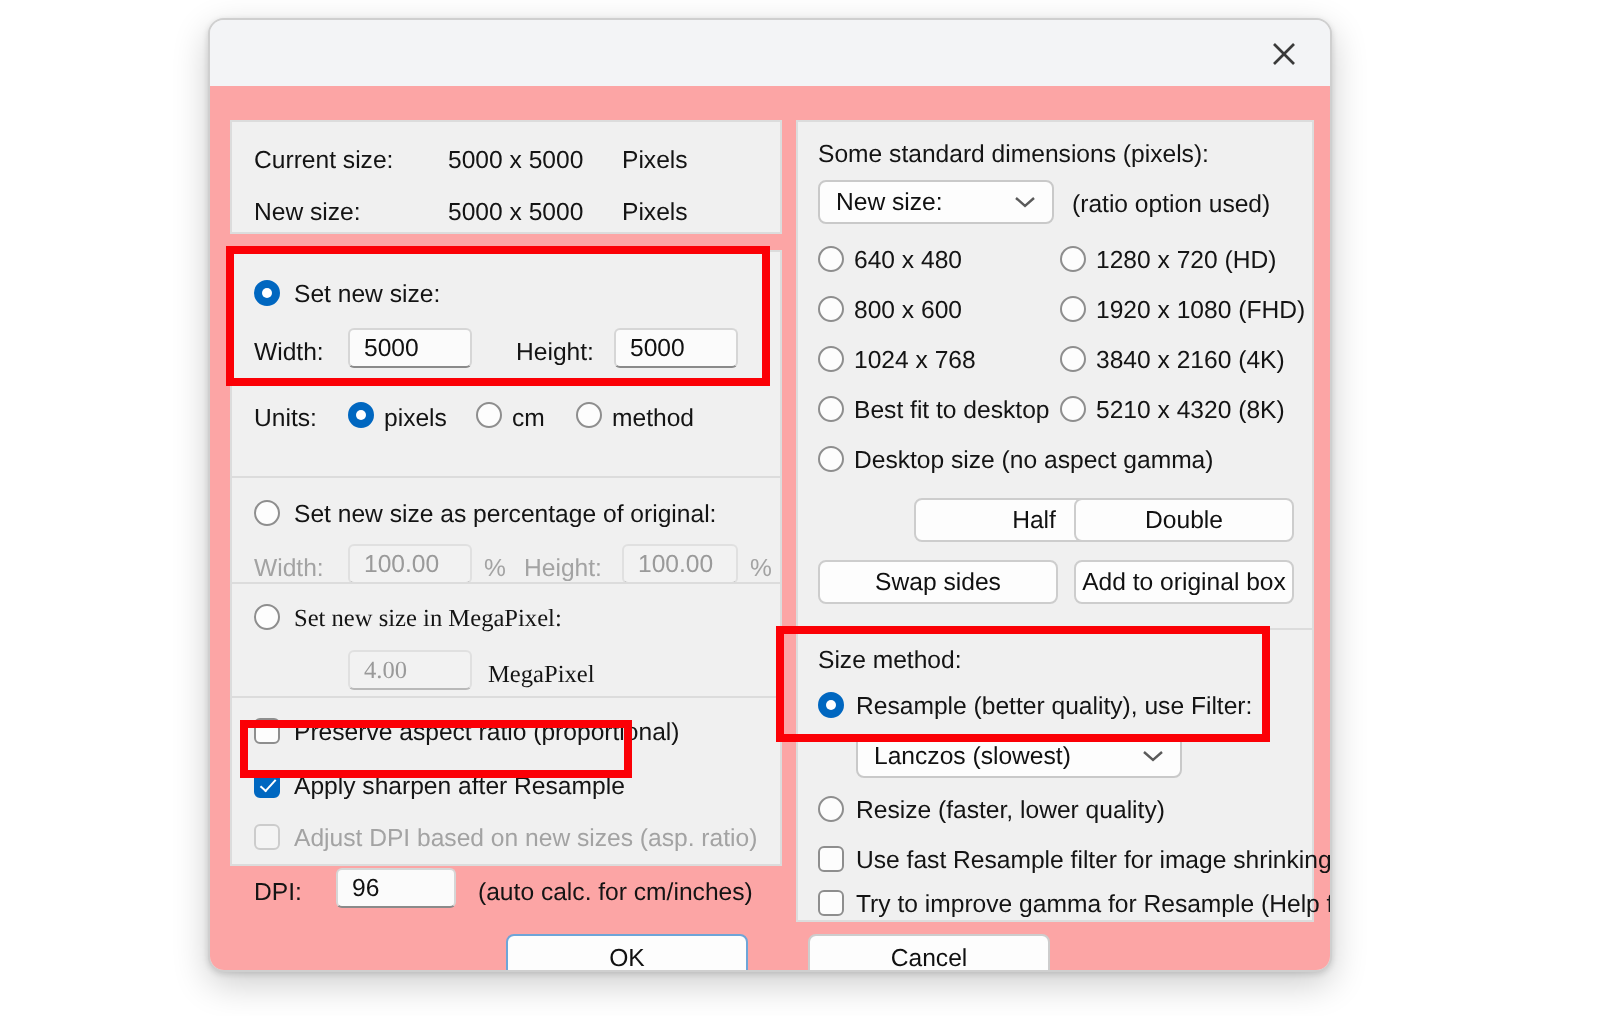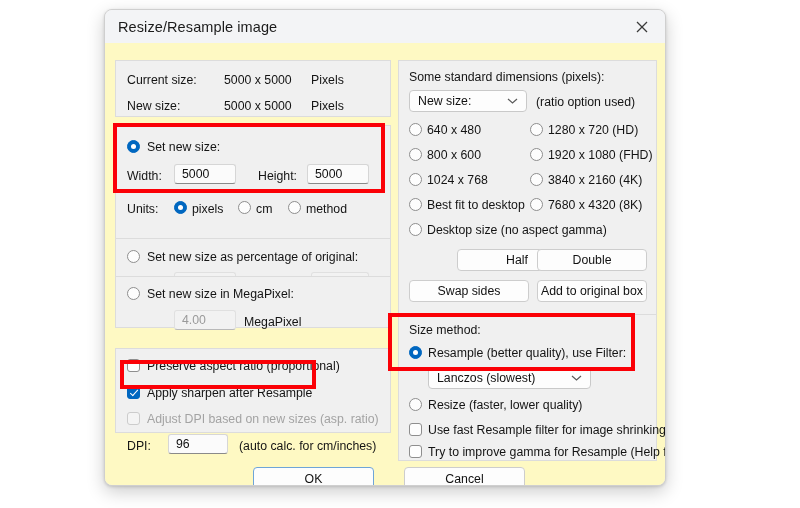--- a/index.html
+++ b/index.html
@@ -58,21 +58,21 @@
     color: #3a3a3a;
   }
   #close-btn svg { display:block; }
 
   #body-area {
     position: absolute;
     left: 0;
     top: 33px;
     width: 100%;
     bottom: 0;
-    background: #fef9c3;
+    background: #fca5a5;
   }
 
   
   .group {
     position: absolute;
     border: 1px solid #dcdcdc;
     background: #f0f0f0;
     box-sizing: border-box;
   }
   .lbl {
@@ -193,21 +193,20 @@
     pointer-events: none;
     z-index: 50;
   }
 </style>
 </head>
 <body>
 
 <div id="dialog">
 
   <div id="titlebar">
-    <div id="title-text">Resize/Resample image</div>
     <div id="close-btn">
       <svg width="12" height="12" viewBox="0 0 12 12" aria-hidden="true">
         <line x1="1" y1="1" x2="11" y2="11" stroke="#3a3a3a" stroke-width="1.3"></line>
         <line x1="11" y1="1" x2="1" y2="11" stroke="#3a3a3a" stroke-width="1.3"></line>
       </svg>
     </div>
   </div>
 
   <div id="body-area">
 
@@ -244,21 +243,21 @@
       <div class="lbl" style="left:31px; top:11px;">Set new size as percentage of original:</div>
 
       <div class="lbl dim" style="left:11px; top:38px;">Width:</div>
       <div class="tf dim" style="left:58px; top:33px; width:62px;">100.00</div>
       <div class="lbl dim" style="left:126px; top:38px;">%</div>
       <div class="lbl dim" style="left:146px; top:38px;">Height:</div>
       <div class="tf dim" style="left:195px; top:33px; width:58px;">100.00</div>
       <div class="lbl dim" style="left:259px; top:38px;">%</div>
     </div>
 
-    <div class="group" style="left:10px; top:233px; width:276px; height:52px;">
+    <div class="group" style="left:10px; top:248px; width:276px; height:68px;font-family:Liberation Serif, serif;">
       <div class="radio" style="left:11px; top:10px;"></div>
       <div class="lbl" style="left:31px; top:10px;">Set new size in MegaPixel:</div>
       <div class="tf dim" style="left:58px; top:33px; width:62px;">4.00</div>
       <div class="lbl" style="left:128px; top:38px;">MegaPixel</div>
     </div>
 
     <div class="group" style="left:10px; top:305px; width:276px; height:85px;">
       <div class="check" style="left:11px; top:10px;"></div>
       <div class="lbl" style="left:31px; top:10px;">Preserve aspect ratio (proportional)</div>
 
@@ -295,21 +294,21 @@
       <div class="radio" style="left:10px; top:137px;"></div>
       <div class="lbl" style="left:28px; top:137px;">Best fit to desktop</div>
 
       <div class="radio" style="left:131px; top:62px;"></div>
       <div class="lbl" style="left:149px; top:62px;">1280 x 720   (HD)</div>
       <div class="radio" style="left:131px; top:87px;"></div>
       <div class="lbl" style="left:149px; top:87px;">1920 x 1080 (FHD)</div>
       <div class="radio" style="left:131px; top:112px;"></div>
       <div class="lbl" style="left:149px; top:112px;">3840 x 2160 (4K)</div>
       <div class="radio" style="left:131px; top:137px;"></div>
-      <div class="lbl" style="left:149px; top:137px;">7680 x 4320 (8K)</div>
+      <div class="lbl" style="left:149px; top:137px;">5210 x 4320 (8K)</div>
 
       <div class="radio" style="left:10px; top:162px;"></div>
       <div class="lbl" style="left:28px; top:162px;">Desktop size (no aspect gamma)</div>
 
       <div class="btn" style="left:10px; top:188px; width:120px;margin-left:48px;">Half</div>
       <div class="btn" style="left:138px; top:188px; width:110px;">Double</div>
       <div class="btn" style="left:10px; top:219px; width:120px;">Swap sides</div>
       <div class="btn" style="left:138px; top:219px; width:110px;">Add to original box</div>
     </div>
 

